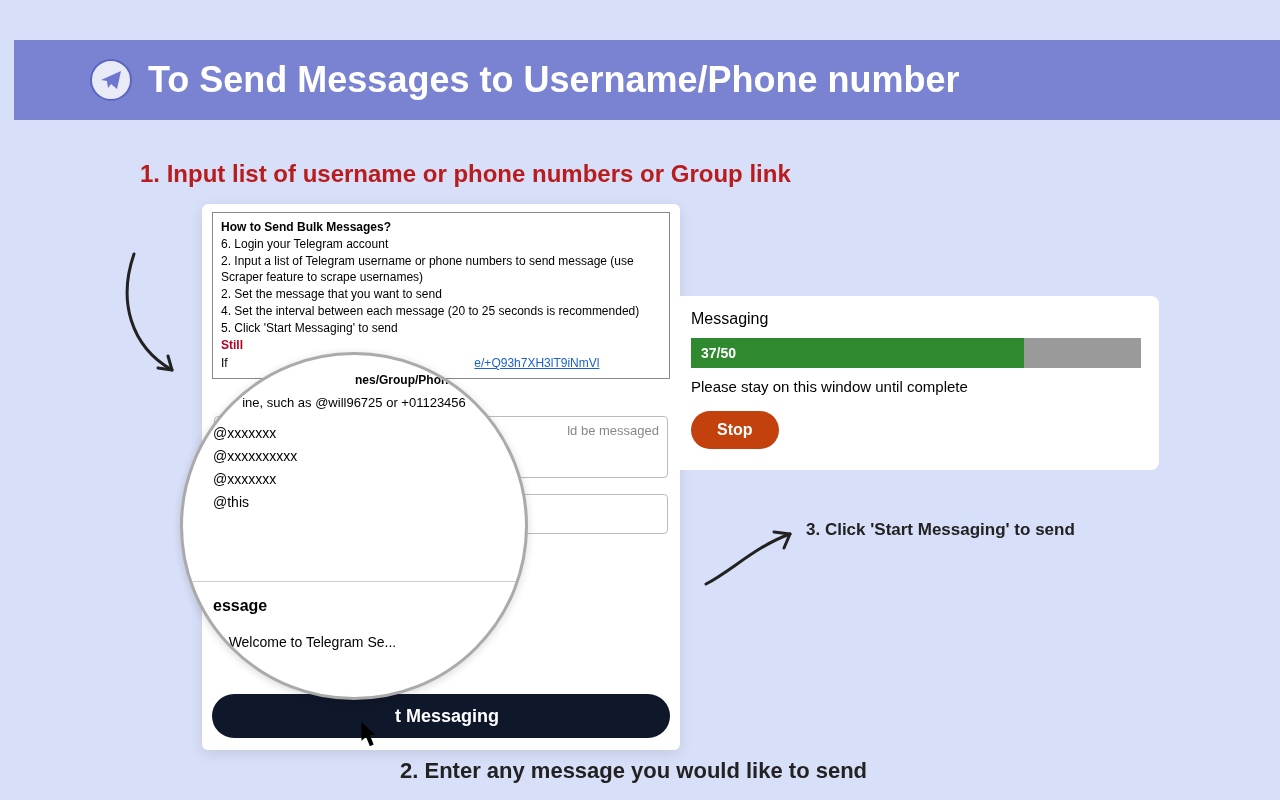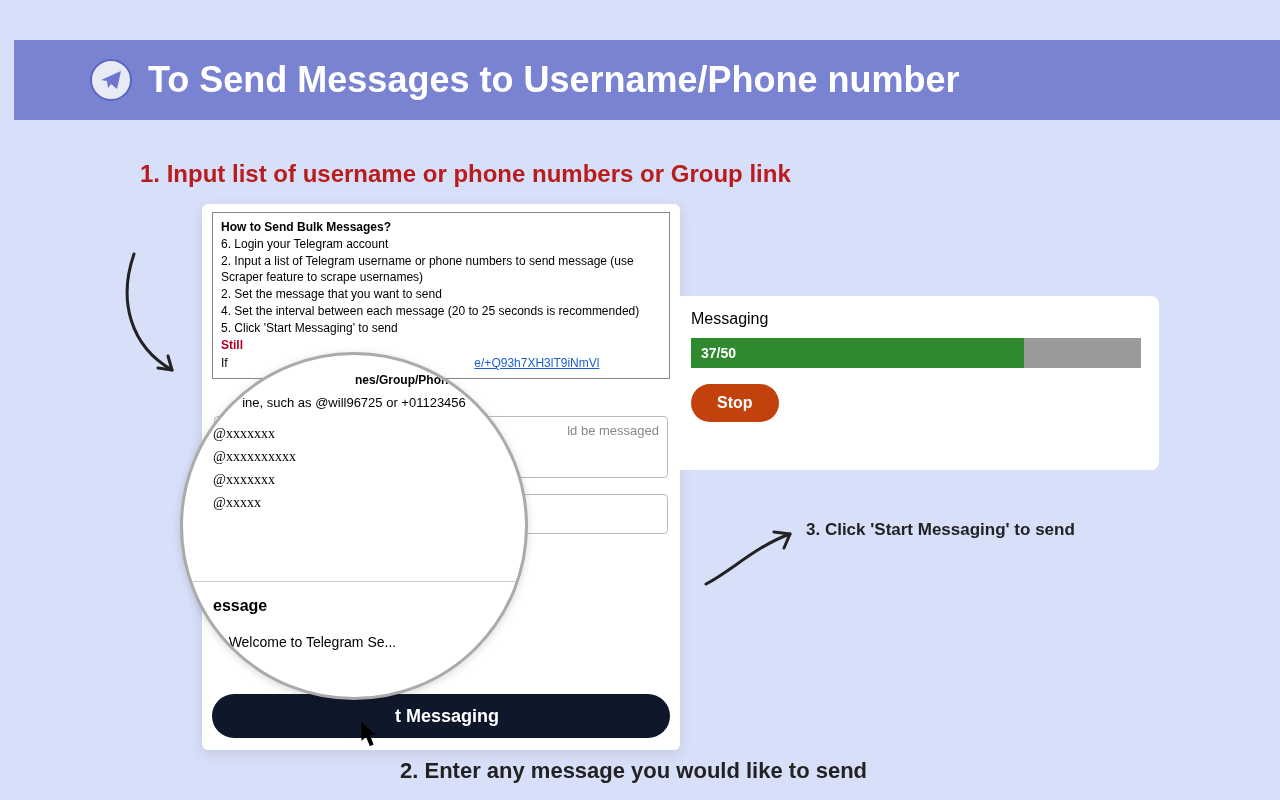--- a/index.html
+++ b/index.html
@@ -178,21 +178,21 @@
   }
   .mag-title {
     font-weight: 700;
     font-size: 12px;
     text-align: right;
     margin-bottom: 4px;
     margin-top: -2px;
   }
   .mag-hint { text-align: center; font-size: 13px; margin-bottom: 10px; }
   .mag-list { margin: 6px 0 14px 0; }
-  .mag-list div { margin: 2px 0; font-size: 14px; font-family: Liberation Serif, serif; }
+  .mag-list div { margin: 2px 0; font-size: 14px; }
   .mag-divider { height: 1px; background: #ccc; margin: 12px -30px; }
   .mag-msg-label {
     font-weight: 700;
     font-size: 16px;
     margin-top: 6px;
   }
   .mag-msg-row { margin-top: 14px; font-size: 14px; }
   .mag-msg-row .heart { color: #e05050; }
   
   .cursor-icon {
@@ -333,21 +333,21 @@
 </div>
 
 <div class="magnifier">
   <div class="mag-inner">
     <div class="mag-title">nes/Group/Phone Num...</div>
     <div class="mag-hint">ine, such as @will96725 or +01123456</div>
     <div class="mag-list">
       <div>@xxxxxxx</div>
       <div>@xxxxxxxxxx</div>
       <div>@xxxxxxx</div>
-      <div>@xxxxx</div>
+      <div>@this</div>
     </div>
     <div style="height:42px;"></div>
     <div class="mag-divider"></div>
     <div class="mag-msg-label">essage</div>
     <div class="mag-msg-row">
       <span class="heart">❤</span>
       <span>Welcome to Telegram Se...</span>
     </div>
   </div>
 </div>
@@ -356,14 +356,15 @@
   <path d="M5 2 L5 22 L10 18 L14 28 L18 26 L14 16 L20 16 Z" fill="#000"></path>
 </svg>
 
 <div class="progress-panel">
   <div class="label">Messaging</div>
   <div class="progress-bar">
     <div class="progress-fill" style="width:74%;">
       <span>37/50</span>
     </div>
   </div>
+  <div class="progress-note">Please stay on this window until complete</div>
   <button class="stop-btn">Stop</button>
 </div>
 
 </body></html>

